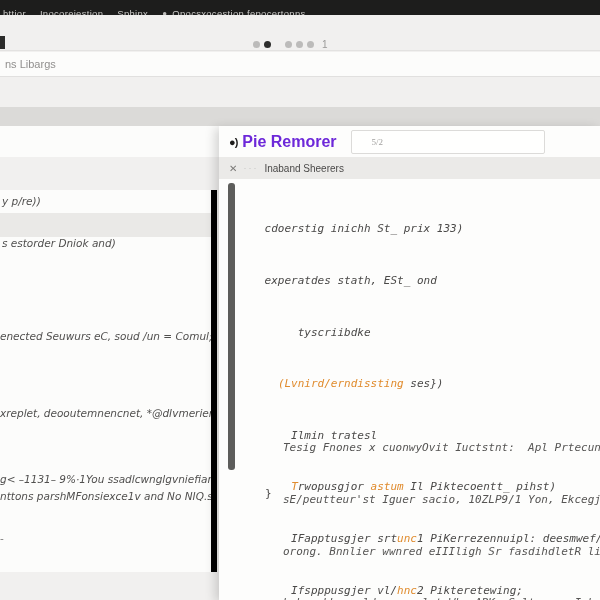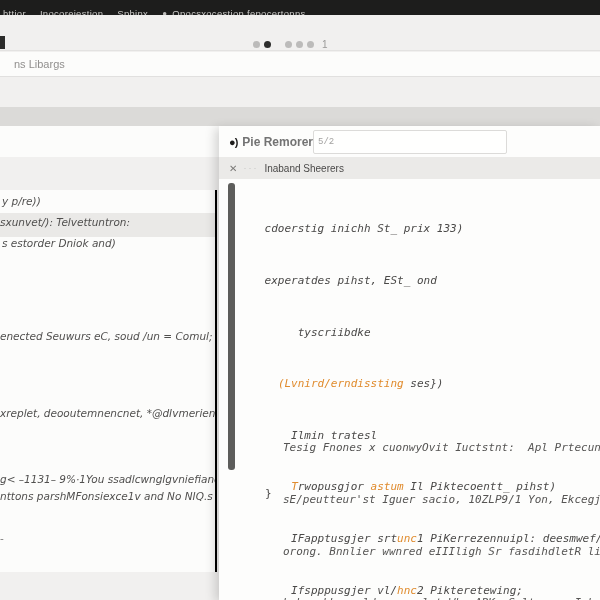--- a/index.html
+++ b/index.html
@@ -31,32 +31,32 @@
   .pager{ position:absolute; left:253px; top:24px; display:flex; align-items:center; gap:4px; }
   .dot{ width:7px; height:7px; border-radius:50%; background:#bcbbba; }
   .dot.active{ background:#2d2d2c; }
   .pager .gap{ width:6px; }
   .page-num{ font-size:10px; color:#9a9998; margin-left:4px; }
 
   
   .titlebar{
     position:absolute; left:0; top:52px; width:600px; height:25px;
     background:#fcfcfb; border-bottom:1px solid #e1e0df;
-    display:flex; align-items:center; padding-left:14px;
+    display:flex; align-items:center; padding-left:5px;
   }
   .titlebar .tlabel{ font-size:11px; color:#918f8e; }
 
   
   .band-dark { position:absolute; left:0; top:107px; width:600px; height:19px; background:#dbdad8; }
   .band-white{ position:absolute; left:0; top:126px; width:600px; height:31px; background:#fcfcfb; }
 
   
   .left-card{
     position:absolute; left:0; top:190px; width:217px; height:382px;
-    background:#fcfcfb; border-right:2px solid #000000;
+    background:#fcfcfb; border-right:6px solid #000000;
     overflow:hidden;
     font-family:"DejaVu Sans", sans-serif;
     text-decoration:underline;
   }
   .left-card .stripe{ position:absolute; left:0; top:23px; width:100%; height:24px; background:#eae9e7; }
   .lline{ position:absolute; font-size:10.5px; font-style:italic; color:#504f4e; white-space:nowrap; }
   .ll0{ left:2px;  top:5px; }
   .ll1{ left:0px;  top:26px; }
   .ll2{ left:2px;  top:47px; }
   .ll3{ left:0px;  top:140px; }
@@ -81,25 +81,25 @@
   .panel{
     position:absolute; left:219px; top:126px; width:381px; height:474px;
     background:#fdfdfc;
     box-shadow:-4px 2px 10px rgba(0,0,0,.16);
   }
   .panel-header{
     position:absolute; left:0; top:0; width:100%; height:31px;
     background:#fdfdfc; display:flex; align-items:center; padding-left:10px;
   }
   .panel-icon{ font-size:11px; font-weight:bold; color:#1e1d1c; margin-right:5px; letter-spacing:-1px; }
-  .panel-title{ font-size:12px; font-weight:bold; color:#737373; white-space:nowrap; }
+  .panel-title{ font-size:16px; font-weight:bold; color:#6d28d9; margin-right:14px; white-space:nowrap; }
   .panel-search{
     width:194px; height:24px; border:1px solid #dcdbd9; background:#fffffe;
-    border-radius:2px; font-size:9px; color:#a3a2a0; padding-left:4px;
-    font-family:Liberation Mono, monospace; outline:none;
+    border-radius:2px; font-size:9px; color:#a3a2a0; padding-left:20px;
+    font-family:Liberation Serif, serif; outline:none;
   }
   .panel-subheader{
     position:absolute; left:0; top:31px; width:100%; height:22px;
     background:#ebeae8; display:flex; align-items:center; padding-left:10px; gap:6px;
   }
   .close-icon{ font-size:10px; color:#7b7a78; }
   .dots-icon{ font-size:9px; color:#c6c5c3; letter-spacing:2px; }
   .subheader-label{ font-size:10px; color:#4b4a49; }
 
   .code-area{ position:absolute; left:0; top:53px; width:100%; height:421px; background:#fdfdfc; }
@@ -155,21 +155,20 @@
 <div class="titlebar">
   <span class="tlabel">ns Libargs</span>
 </div>
 
 <div class="band-dark"></div>
 <div class="band-white"></div>
 
 <div class="left-card">
   <div class="stripe"></div>
   <div class="lline ll0">y p/re))</div>
-  <div class="lline ll1">sxunvet/): Telvettuntron:</div>
   <div class="lline ll2">s estorder Dniok and)</div>
   <div class="lline ll3">enected Seuwurs eC, soud /un = Comul;</div>
   <div class="lline ll4">xreplet, deooutemnencnet, *@dIvmeriendinte</div>
   <div class="lline ll6">g&lt; –1131– 9%·1You ssadlcwnglgvniefianeso</div>
   <div class="lline ll7">nttons parshMFonsiexce1v and No NIQ.s In</div>
   <div class="lline ll8">-</div>
 
   <div class="sval sv0">
     <span class="bullet">•</span><span>30 d</span>
   </div>
@@ -194,21 +193,21 @@
     <span class="close-icon">✕</span>
     <span class="dots-icon">···</span>
     <span class="subheader-label">Inaband Sheerers</span>
   </div>
 
   <div class="code-area">
     <div class="code-scrollbar"></div>
 
     <div class="code-block">
       <div><span> cdoerstig inichh St_ prix 133)</span></div>
-      <div><span> experatdes pihst, ESt_ ond</span></div>
+      <div><span> experatdes stath, ESt_ ond</span></div>
       <div><span>      tyscriibdke</span></div>
       <div><span>   </span><span class="seg-accent">(Lvnird/erndissting</span><span> ses})</span></div>
       <div><span>     Ilmin tratesl</span></div>
       <div><span>     </span><span class="seg-accent">T</span><span>rwopusgjor </span><span class="seg-accent">astum</span><span> Il Piktecoentt_ pihst)</span></div>
       <div><span>     IFapptusgjer srt</span><span class="seg-accent">unc</span><span>1 PiKerrezennuipl: deesmwef/e; coitIk_</span></div>
       <div><span>     Ifspppusgjer vl/</span><span class="seg-accent">hnc</span><span>2 Pikteretewing;</span></div>
       
       
     </div>
 

